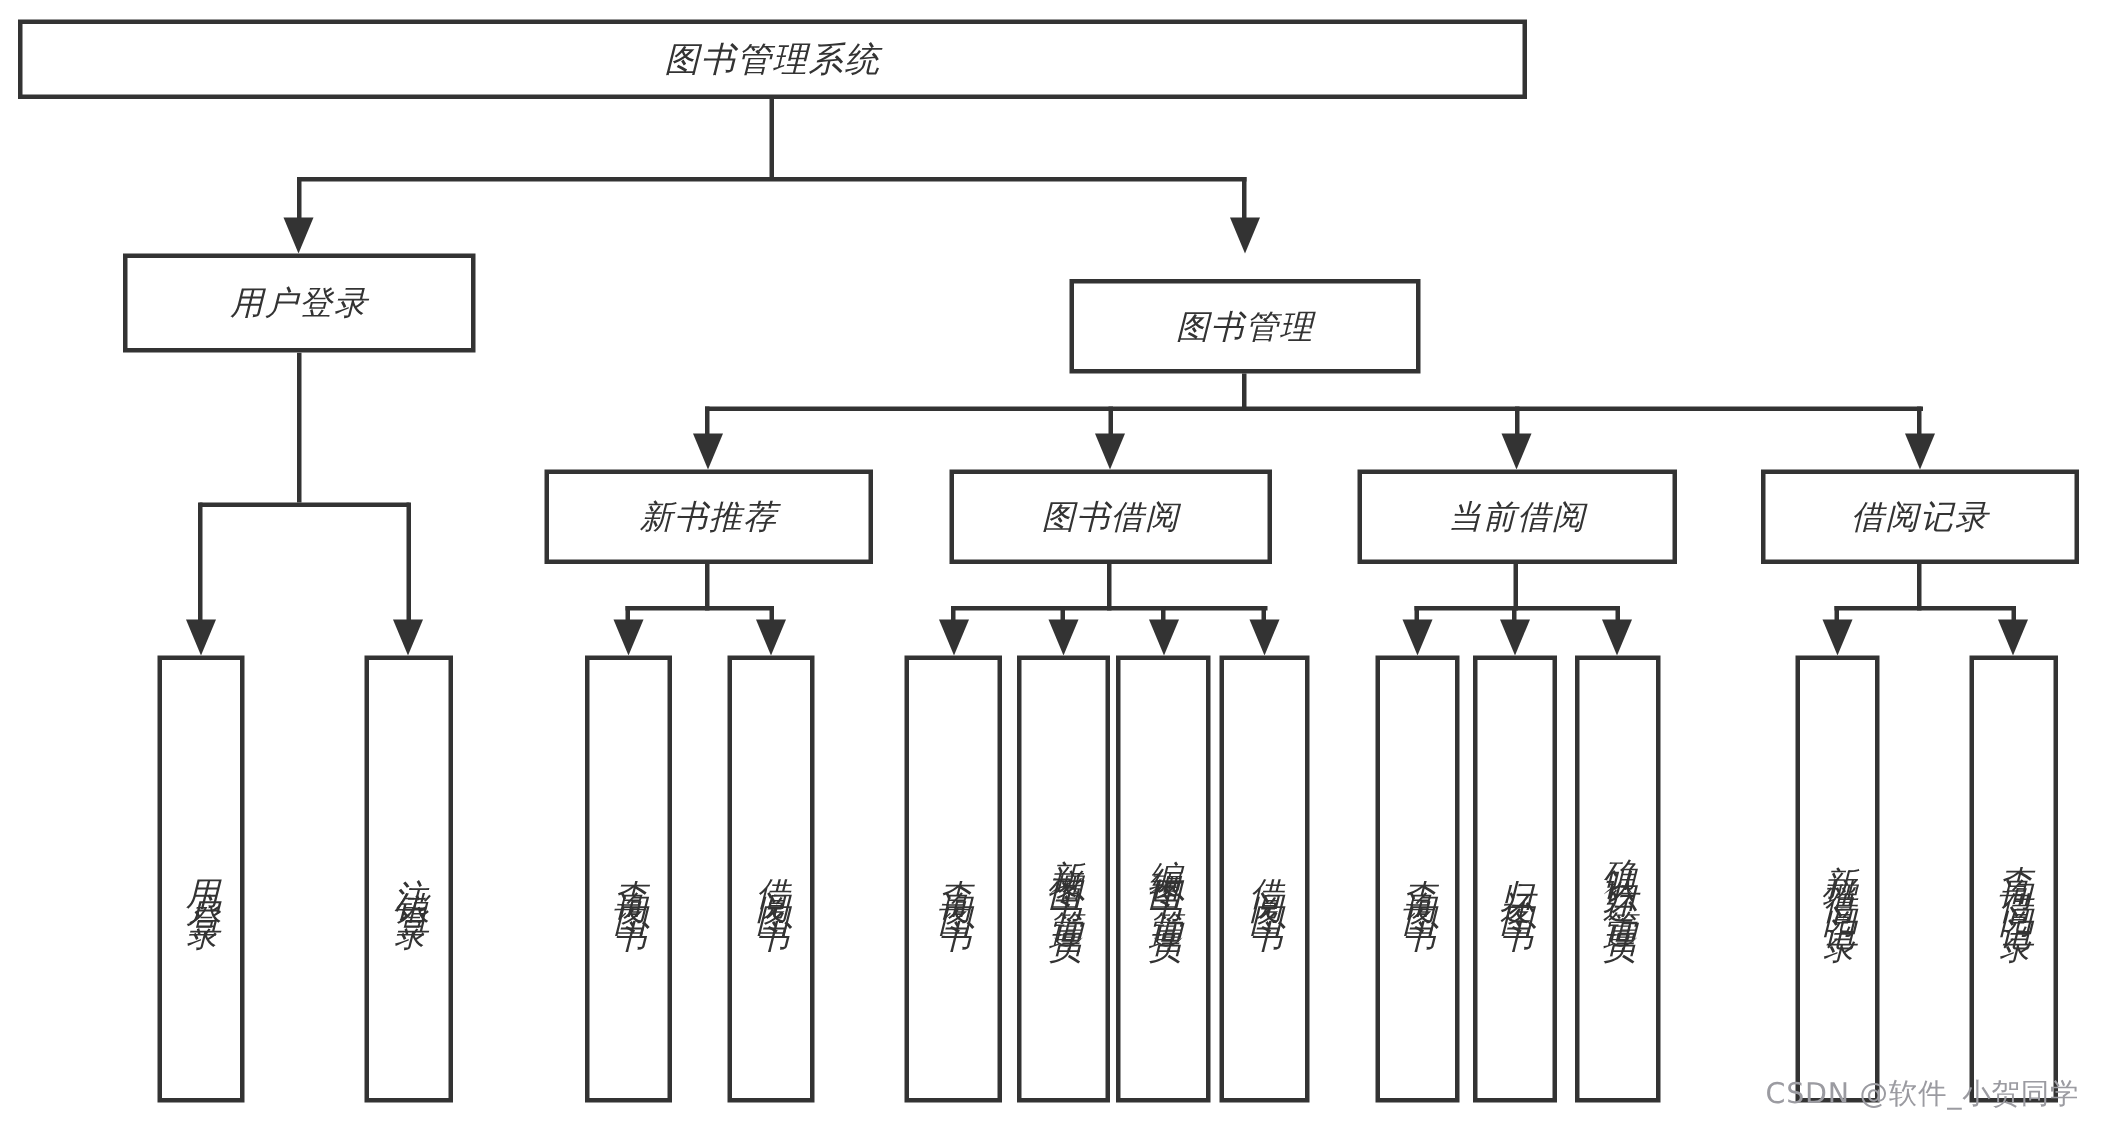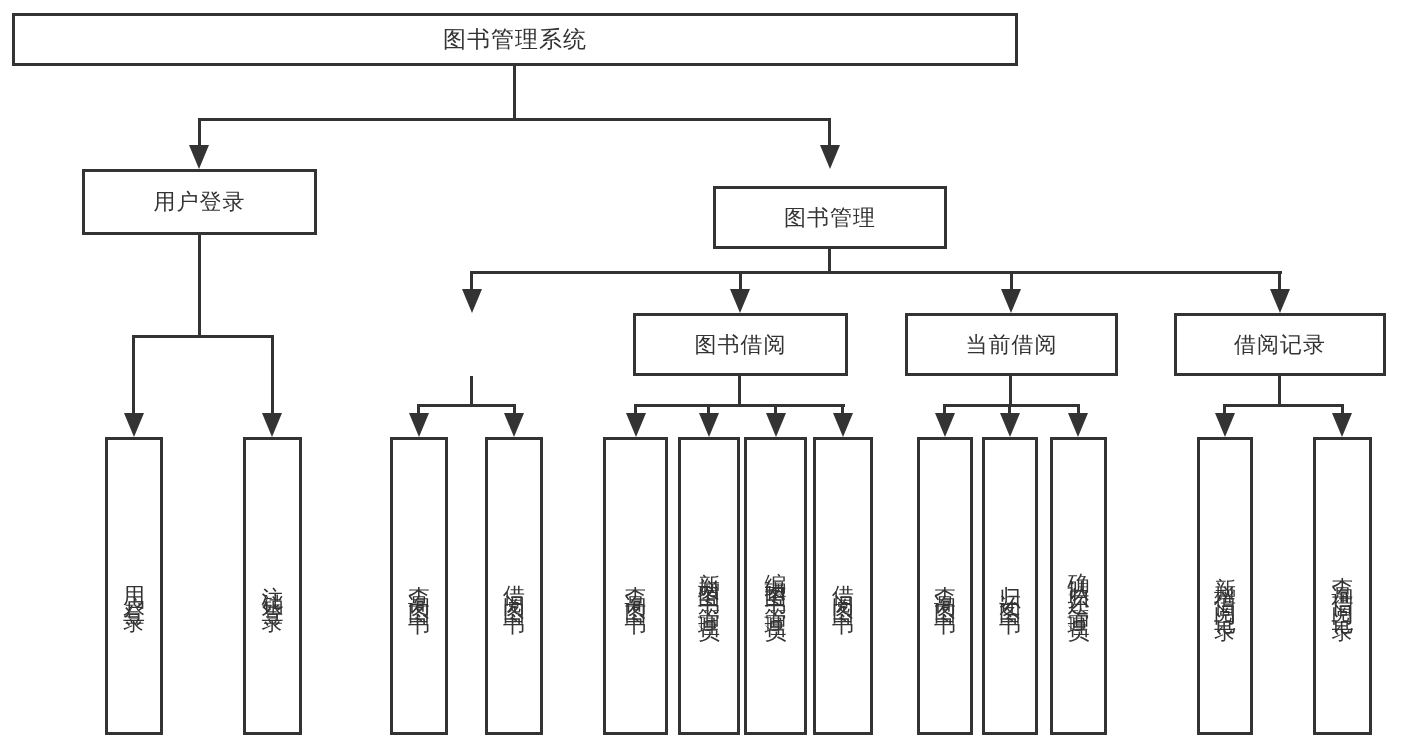--- a/index.html
+++ b/index.html
@@ -23,20 +23,21 @@
     position: absolute;
     background: var(--box-bg);
     border: 3px solid var(--line);
     color: var(--text);
     display: flex;
     align-items: center;
     justify-content: center;
     font-size: 22px;
     letter-spacing: 1px;
     z-index: 2;
+    font-style: italic;
   }
   .box.root { font-size: 23px; }
   .vbox {
     writing-mode: vertical-rl;
     text-orientation: mixed;
     letter-spacing: 9px;
     line-height: 1;
     font-size: 22px;
   }
   .vbox.tight { letter-spacing: 7px; }
@@ -89,20 +90,21 @@
   <div class="hl" style="left:470px; top:271px; width:812px"></div>
   <div class="vl" style="left:470px; top:271px; height:22px"></div>
   <div class="ar" style="left:462px; top:289px"></div>
   <div class="vl" style="left:739px; top:271px; height:22px"></div>
   <div class="ar" style="left:730px; top:289px"></div>
   <div class="vl" style="left:1010px; top:271px; height:22px"></div>
   <div class="ar" style="left:1001px; top:289px"></div>
   <div class="vl" style="left:1278px; top:271px; height:22px"></div>
   <div class="ar" style="left:1270px; top:289px"></div>
 
+  <div class="box" style="left:363px; top:313px; width:219px; height:63px">新书推荐</div>
   <div class="box" style="left:905px; top:313px; width:213px; height:63px">当前借阅</div>
   <div class="box" style="left:633px; top:313px; width:215px; height:63px">图书借阅</div>
   <div class="box" style="left:1174px; top:313px; width:212px; height:63px">借阅记录</div>
 
   <div class="vl" style="left:470px; top:376px; height:31px"></div>
   <div class="hl" style="left:417px; top:404px; width:99px"></div>
   <div class="vl" style="left:417px; top:404px; height:12px"></div>
   <div class="ar" style="left:409px; top:413px"></div>
   <div class="vl" style="left:513px; top:404px; height:12px"></div>
   <div class="ar" style="left:504px; top:413px"></div>
@@ -145,14 +147,15 @@
   <div class="box vbox tight" style="left:744px; top:437px; width:63px; height:298px">编辑图书（管理员）</div>
   <div class="box vbox" style="left:813px; top:437px; width:60px; height:298px">借阅图书</div>
 
   <div class="box vbox" style="left:917px; top:437px; width:56px; height:298px">查询图书</div>
   <div class="box vbox" style="left:982px; top:437px; width:56px; height:298px">归还图书</div>
   <div class="box vbox tight" style="left:1050px; top:437px; width:57px; height:298px">确认归还（管理员）</div>
 
   <div class="box vbox" style="left:1197px; top:437px; width:56px; height:298px">新增借阅记录</div>
   <div class="box vbox" style="left:1313px; top:437px; width:59px; height:298px">查询借阅记录</div>
 
+  <div class="watermark">CSDN @软件_小贺同学</div>
 
 </div>
 
 </body></html>

